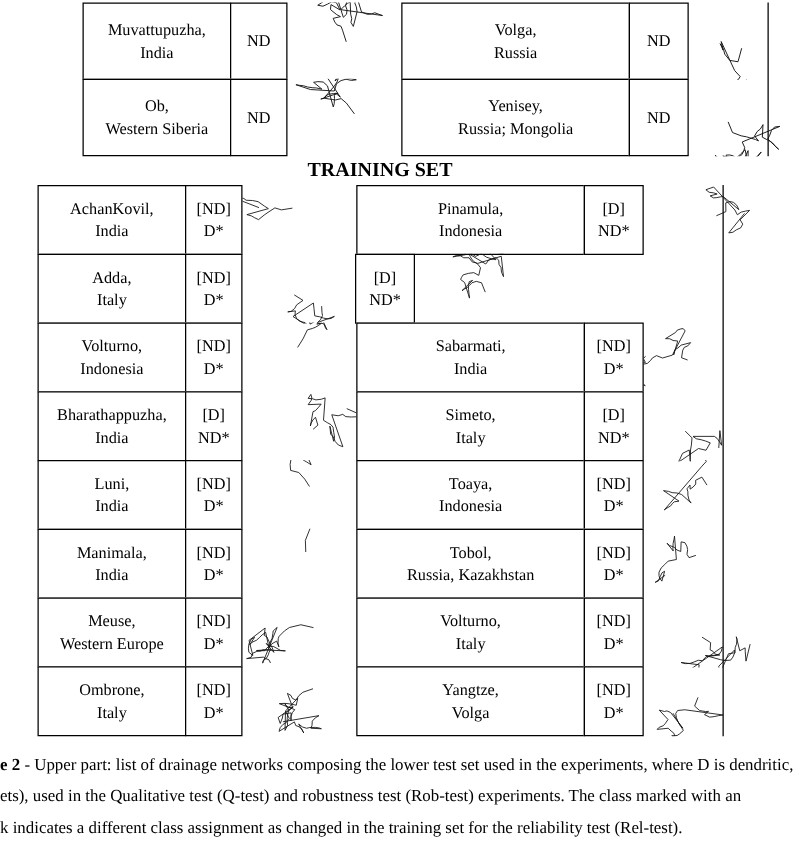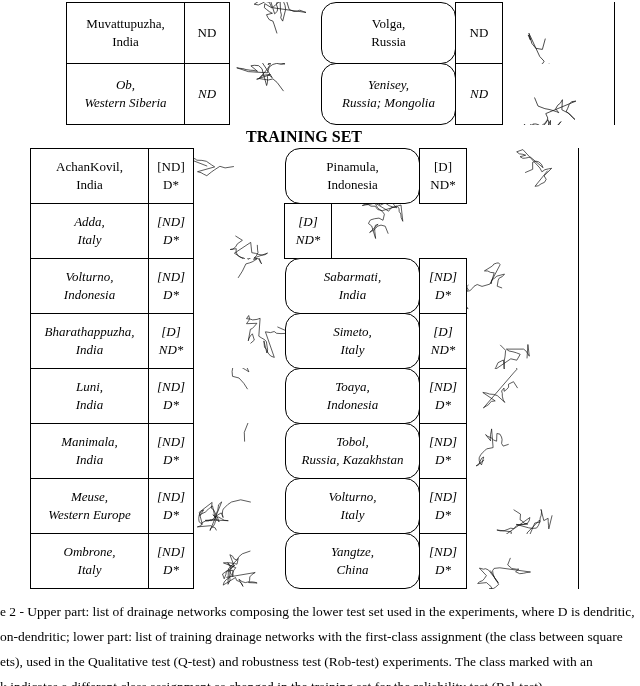--- a/index.html
+++ b/index.html
@@ -5,46 +5,46 @@
   html,body{margin:0;padding:0;}
   body{
     width:640px;height:686px;overflow:hidden;background:#fff;color:#000;
     font-family:"Liberation Serif", serif;position:relative;
   }
   .section{
     margin-left:30px;width:548px;border-right:1px solid #000;
   }
   .blind{margin-top:2px;padding-left:36px;}
   .trow{display:flex;align-items:stretch;}
-  .trow + .trow{margin-top:-1px;font-style:italic;}
+  .trow + .trow{margin-top:-1px;}
   .blind .trow{height:62px;}
   .training .trow{height:56px;}
   .half{display:flex;flex:none;}
   .cell{
     box-sizing:border-box;border:1px solid #000;background:#fff;
     display:flex;align-items:center;justify-content:center;
     text-align:center;white-space:pre-line;font-size:13px;line-height:1.35;
   }
   .half-l .name{width:119px;}
   .half-l .cls{width:46px;margin-left:-1px;}
   .half-l .sketchwrap{width:91px;}
-  .half-r .name{width:135px;border-radius:15px;}
+  .half-r .name{width:183px;}
   .half-r .cls{width:48px;margin-left:-1px;}
   .half-r .sketchwrap{width:93px;}
   .sketchwrap{display:flex;align-items:center;justify-content:center;}
   .sketch{width:100%;height:100%;display:block;}
   .theader{
     margin:3px 0 2px 30px;width:548px;text-align:center;
     font-weight:bold;font-size:16px;height:18px;line-height:18px;
   }
   .caption{
     margin-top:10px;font-size:13.5px;line-height:25px;width:640px;
   }
   .caption p{margin:0;padding:0;white-space:nowrap;}
-  .caption b{font-weight:normal;}
+  .caption b{font-weight:bold;}
 </style>
 </head>
 <body>
 
 <div class="section blind" id="blind-rows">
   <div class="trow">
     <div class="half half-l">
       <div class="cell name">Muvattupuzha,
 India</div>
       <div class="cell cls">ND</div>
@@ -273,30 +273,29 @@
       <div class="cell cls">[ND]
 D*</div>
       <div class="sketchwrap">
         <svg class="sketch" viewBox="0 0 85 56">
             <path d="M53.4 18.0L45.3 20.8M45.3 20.8L42.1 23.5L39.7 27.1M39.7 27.1L36.8 25.6L35.8 23.4L32.9 21.7L37.1 32.9M37.1 32.9L34.0 32.9L32.3 32.0L30.7 29.7L34.2 35.4M34.2 35.4L33.3 37.7L32.8 41.2L32.7 43.6L33.1 47.3L31.0 51.3L31.4 35.8L41.2 25.5M41.2 25.5L40.0 31.2M40.0 31.2L37.5 30.6L33.4 29.9L30.4 29.7L26.4 29.9L38.8 34.7M38.8 34.7L36.9 37.1L35.7 40.2L35.8 43.7L35.9 37.3L29.4 38.3M29.4 38.3L28.9 41.4L28.0 43.7L27.2 45.8L25.5 41.0L37.6 32.5L32.1 37.1M32.1 37.1L34.5 42.0M34.5 42.0L31.8 45.2L29.3 46.6L27.2 49.0L26.2 52.1L38.5 44.5M38.5 44.5L39.6 47.4L42.2 48.4L44.5 50.3L46.0 53.4L41.9 46.2L45.0 48.6M45.0 48.6L48.3 49.6L50.9 49.0L55.2 48.9L58.1 49.3L60.1 50.0L51.7 49.6M51.7 49.6L52.6 47.3L52.8 43.9L55.2 41.3L58.2 39.5L29.3 44.4" fill="none" stroke="#151515" stroke-width="0.7"></path>
           </svg>
       </div>
     </div>
     <div class="half half-r">
       <div class="cell name">Yangtze,
-China</div>
+Volga</div>
       <div class="cell cls">[ND]
 D*</div>
       <div class="sketchwrap">
         <svg class="sketch" viewBox="0 0 85 56">
             <path d="M39.4 24.9L36.7 31.9M36.7 31.9L40.8 35.5M40.8 35.5L42.9 35.8L45.4 36.2L47.8 36.1L44.6 38.7L48.7 40.7M48.7 40.7L52.3 40.3L55.9 39.5L59.5 39.0L28.8 34.8M28.8 34.8L23.1 35.4M23.1 35.4L21.6 37.7L22.1 41.2L23.4 44.4L25.1 47.3L27.3 49.5L17.5 37.0M17.5 37.0L14.5 35.7L12.6 36.2L8.4 35.1L15.4 42.6M15.4 42.6L13.3 45.7L11.6 47.6L8.4 48.8L6.7 50.5L15.5 49.6M15.5 49.6L17.9 51.8L20.1 53.6L21.4 57.5L23.8 58.9L18.4 55.6M18.4 55.6L22.7 55.4L24.5 54.2L27.7 51.4L19.4 37.6" fill="none" stroke="#151515" stroke-width="0.7"></path>
           </svg>
       </div>
     </div>
   </div>
 </div>
 
 <div class="caption">
   <p><b>e 2</b><span> - Upper part: list of drainage networks composing the lower test set used in the experiments, where D is dendritic,</span></p>
-  <p>on-dendritic; lower part: list of training drainage networks with the first-class assignment (the class between square</p>
   <p>ets), used in the Qualitative test (Q-test) and robustness test (Rob-test) experiments. The class marked with an</p>
   <p>k indicates a different class assignment as changed in the training set for the reliability test (Rel-test).</p>
 </div>
 
 </body></html>

